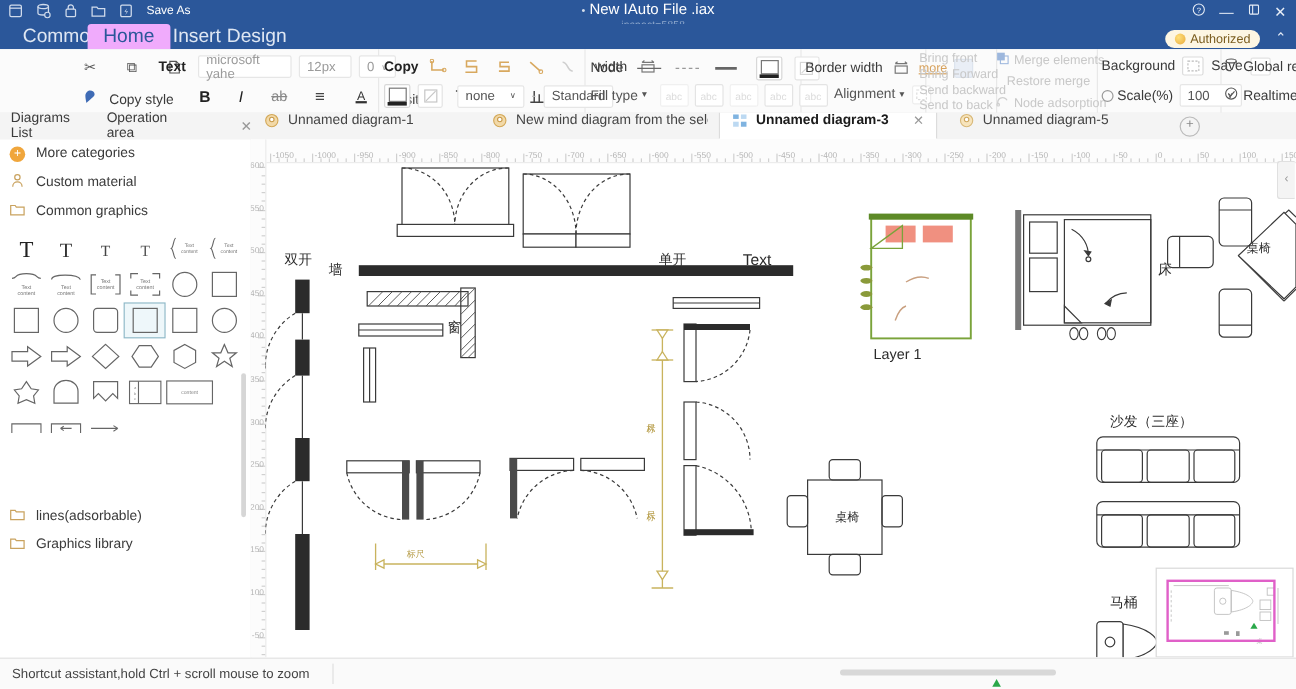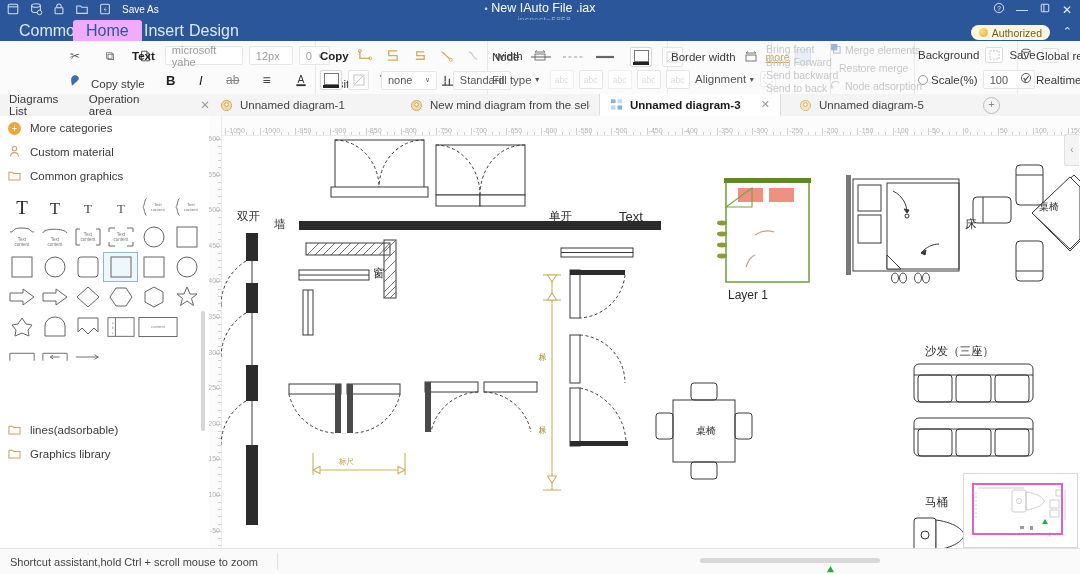--- a/index.html
+++ b/index.html
@@ -52,21 +52,21 @@
     font-size:8.5px;color:#dcdcdc;background:#fff;}
   .linkmore{font-size:10.5px;color:#d7a25e;text-decoration:underline;}
   .stackcol{display:flex;flex-direction:column;justify-content:center;gap:1px;}
   .stackcol .tlabel{font-size:10.5px;line-height:12px;}
   .radio{width:8px;height:8px;border:1px solid #9a9a9a;border-radius:50%;display:inline-block;margin-right:3px;}
 
   
   .tabstrip{position:absolute;left:0;top:94px;width:1080px;height:22px;background:#f4f4f4;border-bottom:1px solid #dcdcdc;}
   .leftlabels{position:absolute;left:0;top:0;height:22px;width:210px;display:flex;align-items:center;}
   .leftlabels span{font-size:11.5px;color:#3a3a3a;}
-  .doctab{position:absolute;top:0;height:22px;display:flex;align-items:center;gap:7px;padding:0 10px;
+  .doctab{position:absolute;top:0;height:22px;display:flex;align-items:flex-start;gap:7px;padding:0 10px;
     font-size:11.5px;color:#444;box-sizing:border-box;}
   .doctab.active{background:#fff;font-weight:bold;color:#1b1b1b;border-left:1px solid #dcdcdc;border-right:1px solid #dcdcdc;
     border-bottom:1px solid #fff;}
   .tabicon{width:13px;height:13px;flex:0 0 auto;}
   .tabx{color:#999;font-size:11px;margin-left:4px;}
   .addtab{position:absolute;top:3px;width:15px;height:15px;border:1px solid #bbb;border-radius:50%;color:#888;
     font-size:11px;line-height:13px;text-align:center;}
 
   
   .sidebar{position:absolute;left:0;top:116px;width:209px;height:432px;background:#fff;border-right:1px solid #e3e3e3;overflow:hidden;}

